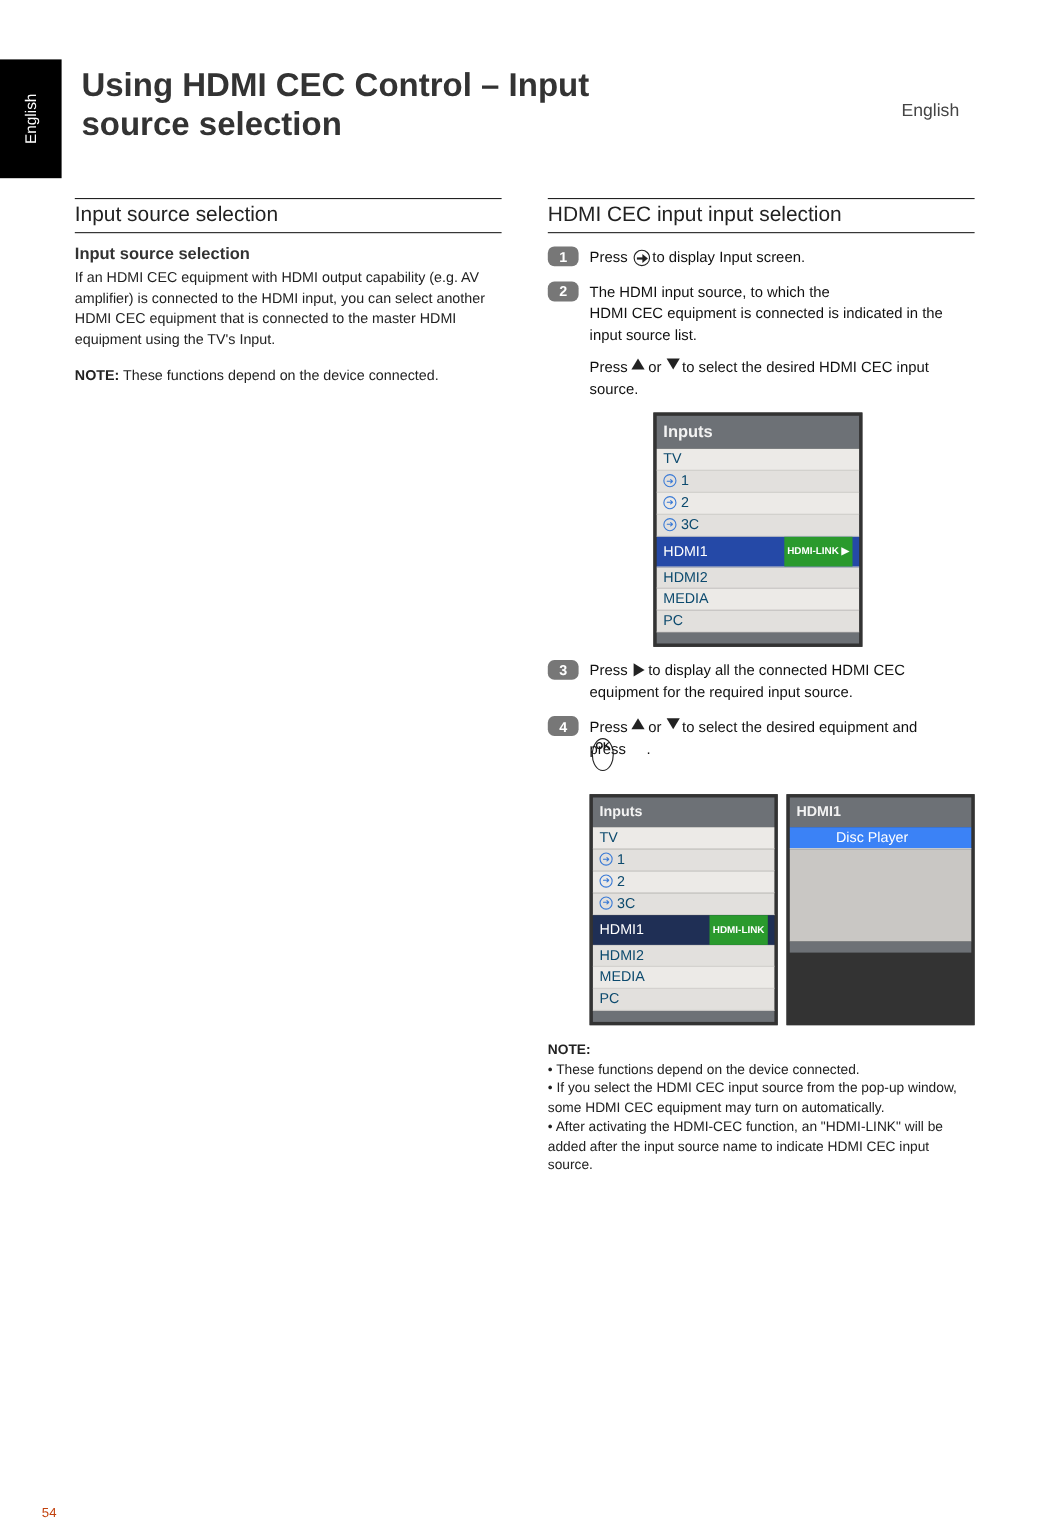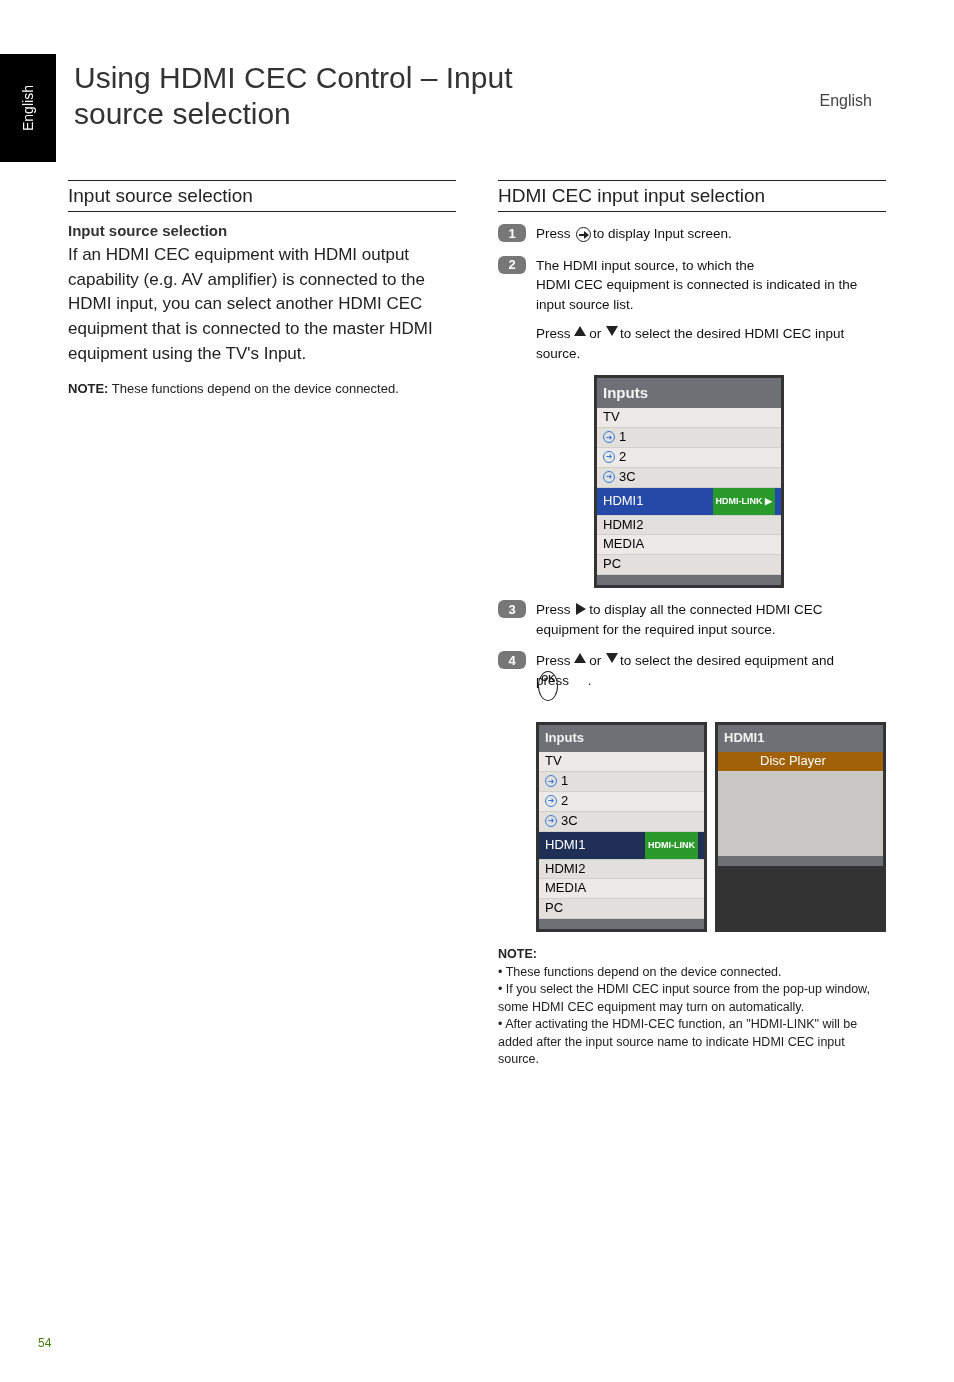--- a/index.html
+++ b/index.html
@@ -1,56 +1,56 @@
 <!DOCTYPE html>
 <html><head>
 <meta charset="utf-8">
 <style>
   * { box-sizing: border-box; }
   html, body { margin: 0; padding: 0; background: #fff; font-family: Arial, Helvetica, sans-serif; color: #111; }
   .page { width: 954px; height: 1382px; position: relative; margin: 0 auto; }
   .black-tab { position: absolute; top: 54px; left: 0; width: 56px; height: 108px; background: #000; color: #fff; font-size: 14px; line-height: 1.2; writing-mode: vertical-rl; transform: rotate(180deg); text-align: center; display: flex; align-items: center; justify-content: center; }
-  .page-num { position: absolute; top: 1336px; left: 38px; font-size: 12px; color: #4d7c0f; }
+  .page-num { position: absolute; top: 1368px; left: 38px; font-size: 12px; color: #c2410c; }
   .header-lang { position: absolute; top: 92px; right: 82px; font-size: 16px; color: #444; }
-  .title { position: absolute; top: 60px; left: 74px; font-size: 30px; font-weight: 400; color: #333; line-height: 1.2; white-space: pre-line; }
+  .title { position: absolute; top: 60px; left: 74px; font-size: 30px; font-weight: 700; color: #333; line-height: 1.2; white-space: pre-line; }
   .columns { position: absolute; top: 180px; left: 68px; right: 68px; display: flex; gap: 42px; }
   .col { flex: 1; }
   .heading { font-size: 19px; color: #222; padding: 4px 0; border-top: 1px solid #222; border-bottom: 1px solid #222; margin-bottom: 6px; }
   .sect { font-size: 15px; color: #333; margin: 10px 0 4px 0; font-weight: 700; }
-  .body { font-size: 17px; color: #222; line-height: 1.45; }
+  .body { font-size: 13px; color: #222; line-height: 1.45; }
   .note { font-size: 13px; color: #222; line-height: 1.4; margin-top: 14px; }
   .note b { font-weight: 700; }
   .step { display: flex; gap: 10px; margin: 12px 0 8px 0; align-items: flex-start; }
   .step-badge { flex: 0 0 28px; height: 18px; border-radius: 6px; background: #777; color: #fff; font-size: 13px; font-weight: 700; display: flex; align-items: center; justify-content: center; }
   .step-text { font-size: 13.5px; line-height: 1.45; flex: 1; }
   .icon-input-circle { display: inline-block; width: 15px; height: 15px; border: 1.5px solid #222; border-radius: 50%; position: relative; vertical-align: -3px; margin: 0 2px; }
   .icon-input-circle::after { content: ""; position: absolute; width: 7px; height: 1.5px; background: #222; top: 6px; left: 2px; }
   .icon-input-circle::before { content: ""; position: absolute; right: 1px; top: 3px; border-left: 5px solid #222; border-top: 4px solid transparent; border-bottom: 4px solid transparent; }
   .arrow-up, .arrow-down, .arrow-right { display: inline-block; width: 0; height: 0; vertical-align: -1px; margin: 0 2px; }
   .arrow-up { border-left: 6px solid transparent; border-right: 6px solid transparent; border-bottom: 10px solid #222; }
   .arrow-down { border-left: 6px solid transparent; border-right: 6px solid transparent; border-top: 10px solid #222; }
   .arrow-right { border-top: 6px solid transparent; border-bottom: 6px solid transparent; border-left: 10px solid #222; }
   .ok-btn { display: inline-block; border: 1.5px solid #222; border-radius: 50%; width: 20px; height: 30px; font-size: 9px; font-weight: 700; text-align: center; line-height: 13px; vertical-align: -2px; margin: 0 2px; }
 
   
   .osd { border: 3px solid #333; background: #333; font-family: Arial, sans-serif; }
   .osd-title { background: #6d7176; color: #f3f3f3; font-weight: 700; font-size: 15px; padding: 4px 6px; }
-  .osd-row { background: #eceae7; color: #000000; font-size: 13px; padding: 0px 6px; border-bottom: 1px solid #d2d0cd; display: flex; align-items: center; gap: 4px; min-height: 17px; }
+  .osd-row { background: #eceae7; color: #0c4a6e; font-size: 13px; padding: 0px 6px; border-bottom: 1px solid #d2d0cd; display: flex; align-items: center; gap: 4px; min-height: 17px; }
   .osd-row.alt { background: #e2e0dd; }
   .osd-row.selected { background: #2549a7; color: #fff; }
   .osd-row .source-icon { color: #3a7ad6; font-size: 10px; width: 12px; height: 12px; border: 1px solid #3a7ad6; border-radius: 50%; display: inline-flex; align-items: center; justify-content: center; }
   .osd-row .source-icon::after { content: "➜"; font-size: 8px; }
   .osd-footer { background: #6d7176; height: 10px; }
   .hdmi-badge { background: #2a9a2d; color: #fff; font-size: 9px; font-weight: 700; padding: 7px 3px; margin-left: auto; }
   .hdmi-badge.with-arrow::after { content: " ▶"; font-size: 9px; }
 
   .osd-wrap1 { margin: 12px 0 0 58px; width: 190px; }
   .osd-wrap2 { margin: 10px 0 0 0; display: flex; gap: 8px; }
   .osd-wrap2 .osd { flex: 1; }
-  .osd-wrap2 .panel-right .osd-row.selected { background: #a16207; padding-left: 42px; }
+  .osd-wrap2 .panel-right .osd-row.selected { background: #3b82f6; padding-left: 42px; }
   .osd-fill { background: #c9c7c4; height: 84px; }
 
   .colnote { font-size: 12.5px; color: #222; line-height: 1.4; margin-top: 14px; }
 </style>
 </head>
 <body>
 
 <div class="page">
   <div class="black-tab">English</div>
   <div class="header-lang">English</div>

